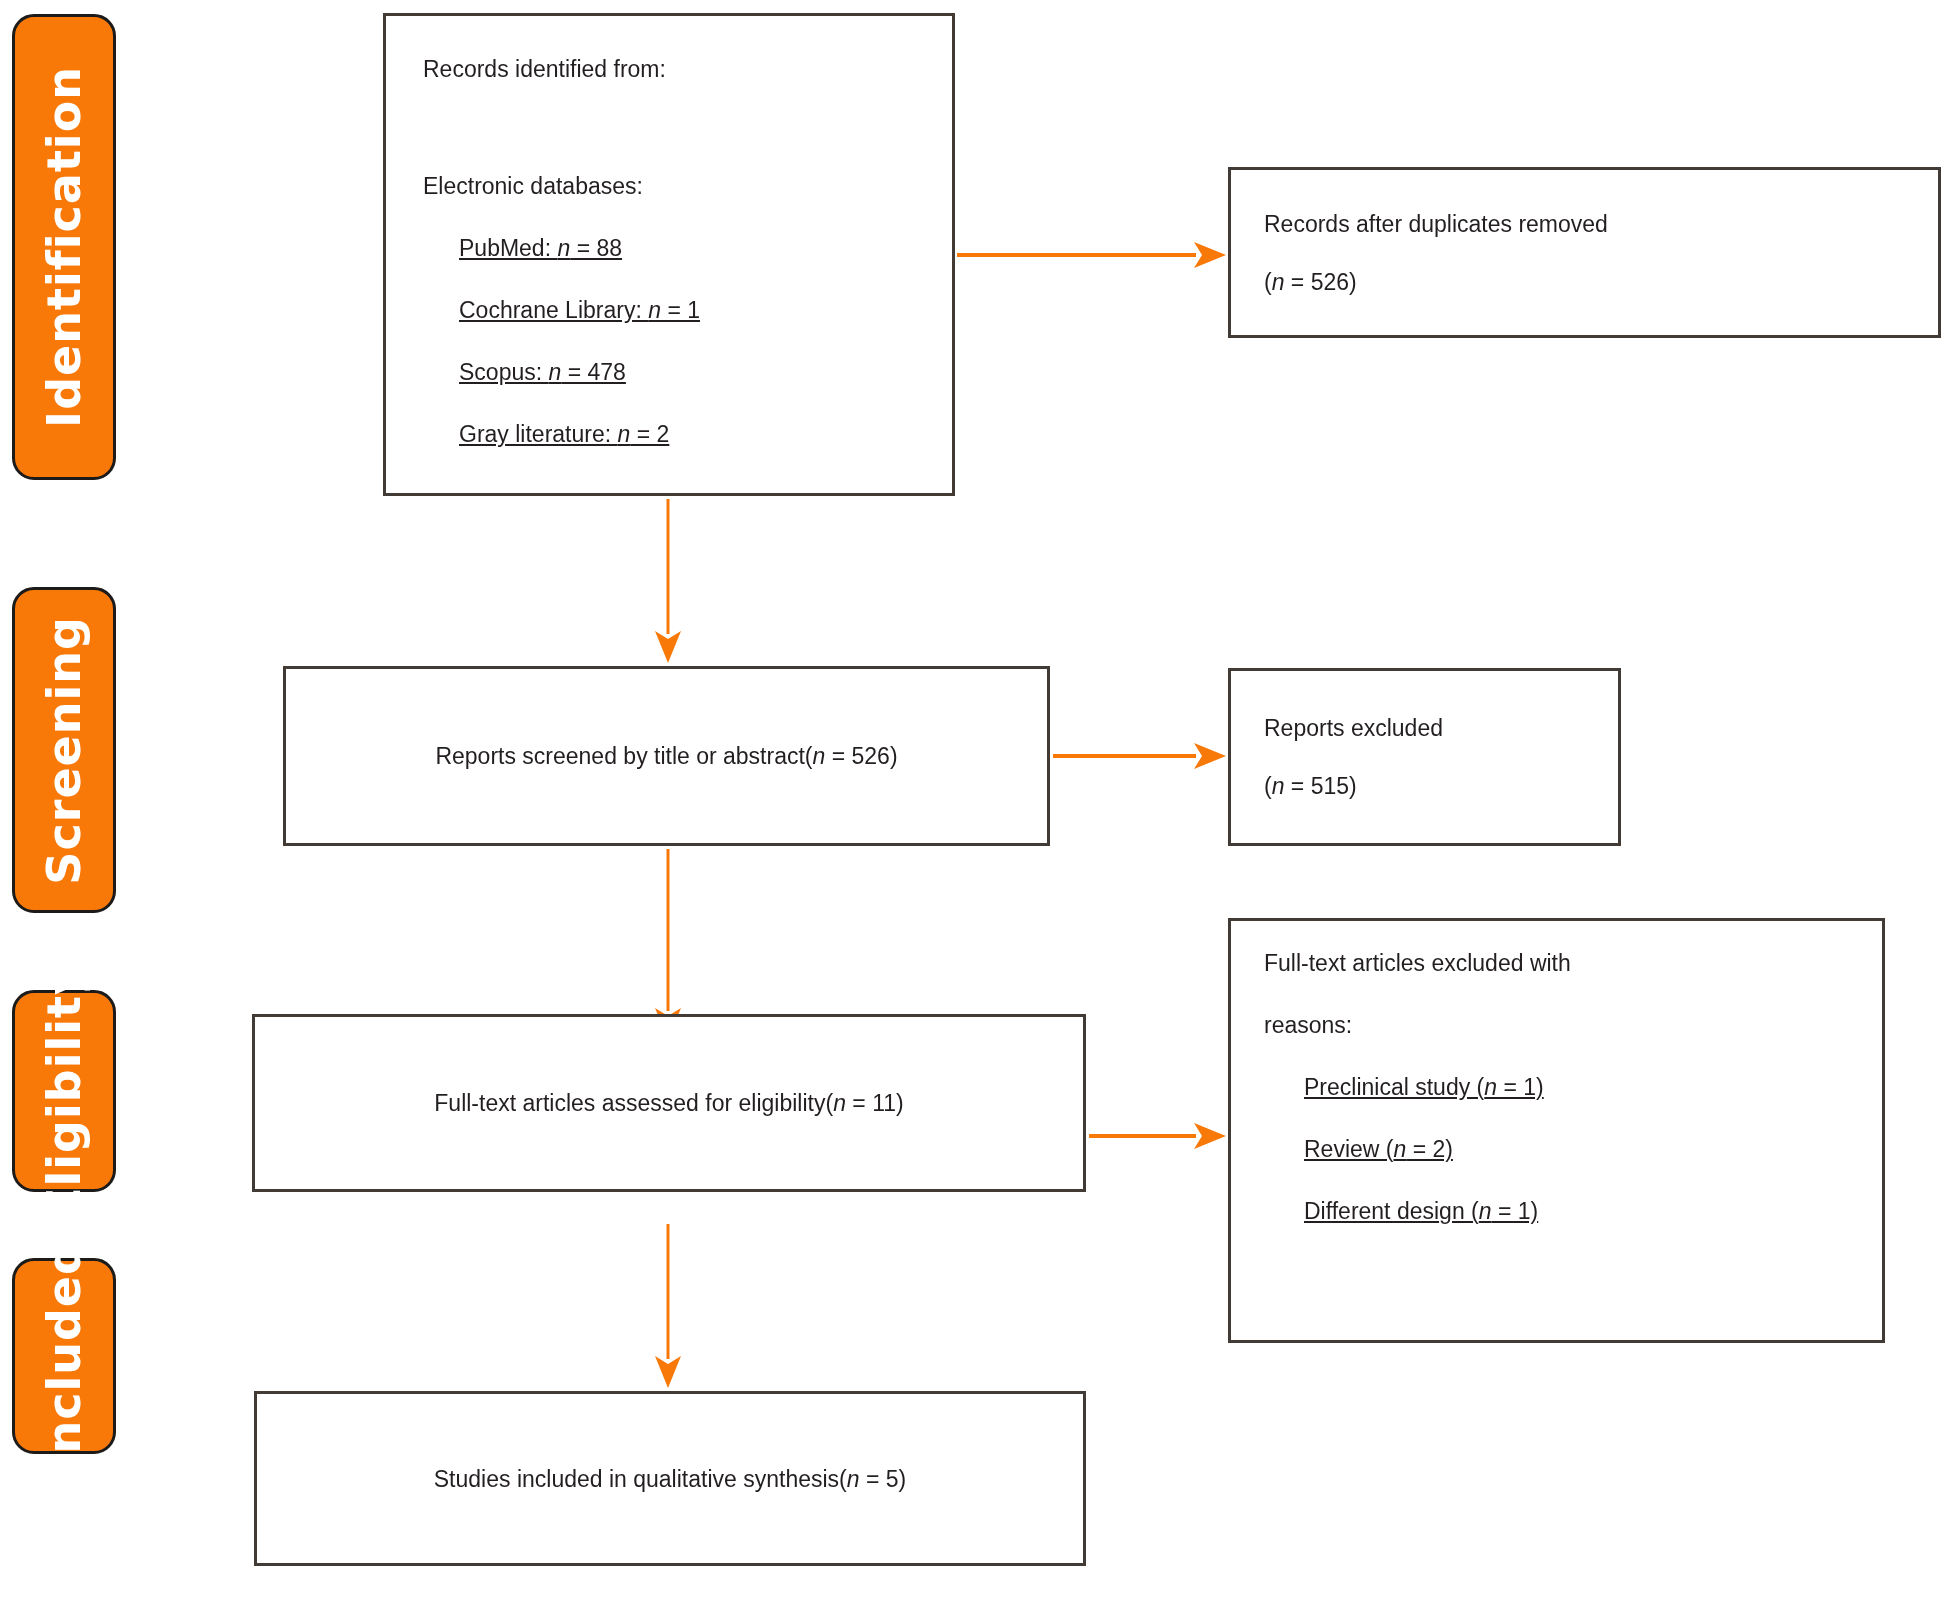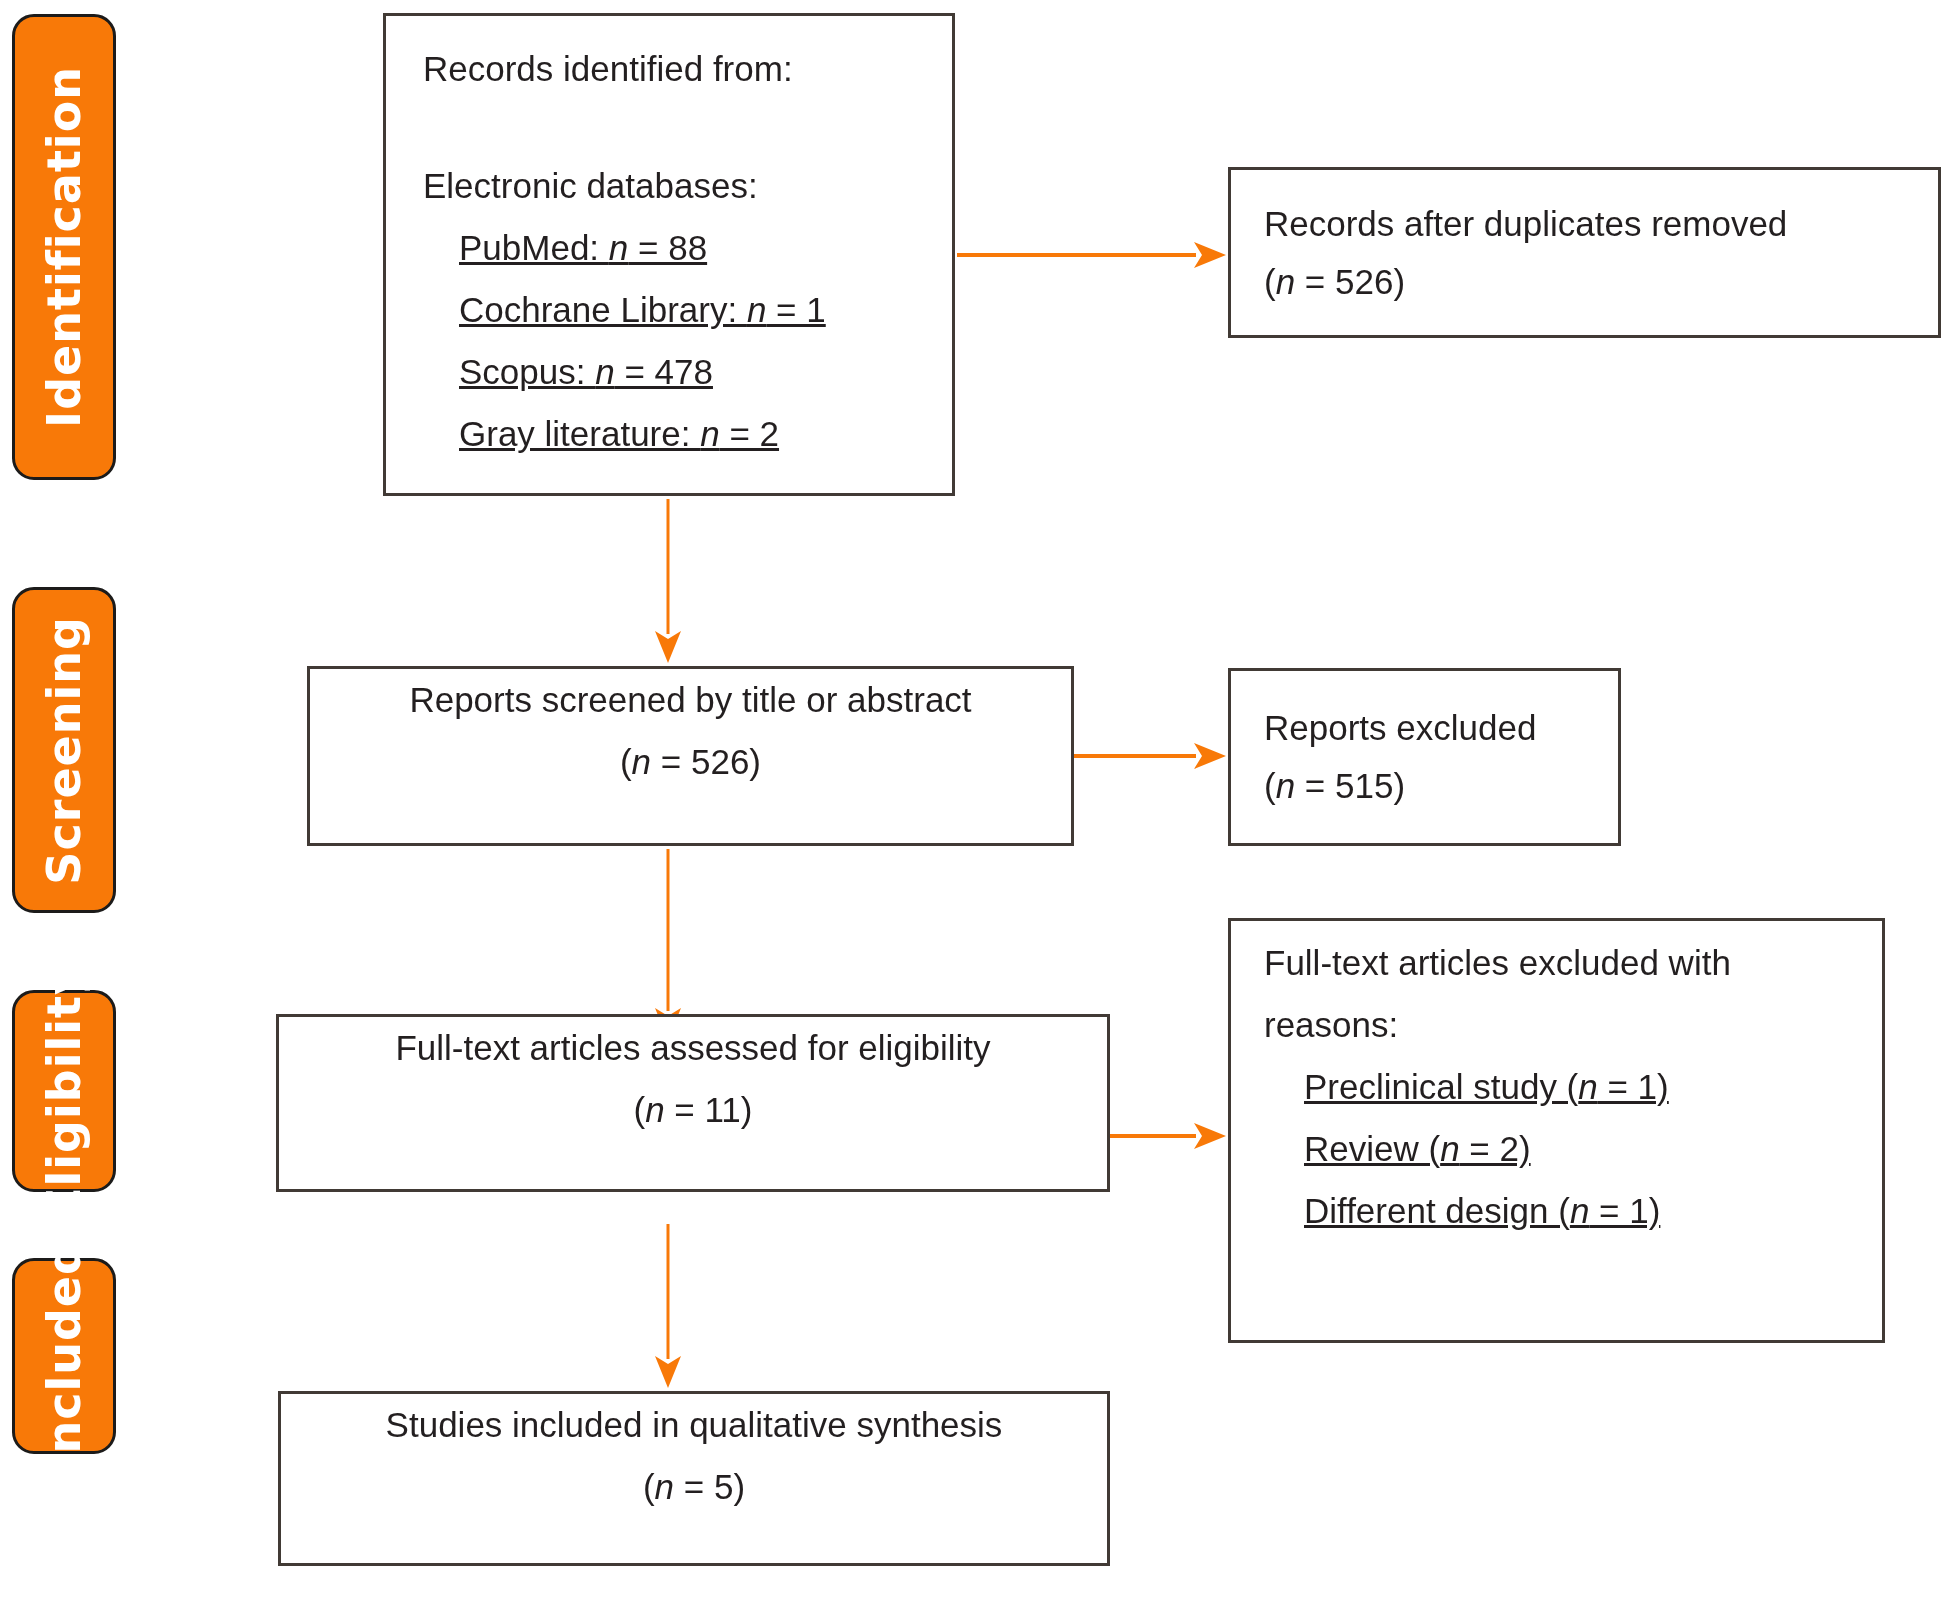--- a/index.html
+++ b/index.html
@@ -21,25 +21,25 @@
     border:3px solid var(--stage-border);border-radius:22px;box-sizing:border-box;
     display:flex;align-items:center;justify-content:center;
   }
   .stage .vtext{
     writing-mode:vertical-rl;transform:rotate(180deg);
     color:var(--label-text);font-family:"DejaVu Sans",sans-serif;
     font-weight:700;font-size:46px;letter-spacing:1px;white-space:nowrap;
   }
   .box{
     position:absolute;background:#fff;border:3px solid var(--box-border);
-    box-sizing:border-box;font-size:35px;line-height:62px;
+    box-sizing:border-box;font-size:23px;line-height:62px;
   }
   .box .line{white-space:nowrap;}
   .box i{font-style:italic;}
-  .centered{display:flex;flex-direction:column;justify-content:flex-start;align-items:center;text-align:center;margin-left:24px;}
+  .centered{display:flex;flex-direction:row;justify-content:center;align-items:center;text-align:center;}
   .leftcol{display:flex;flex-direction:column;justify-content:center;text-align:left;}
   .indent{padding-left:36px;text-decoration:underline;}
   .gap{height:55px;}
   
   .box-identified{left:383px;top:13px;width:572px;height:483px;padding:22px 20px 0 37px;}
   .box-dedup{left:1228px;top:167px;width:713px;height:171px;padding-left:33px;line-height:58px;}
   .box-screened{left:283px;top:666px;width:767px;height:180px;}
   .box-excluded{left:1228px;top:668px;width:393px;height:178px;padding-left:33px;line-height:58px;}
   .box-eligibility{left:252px;top:1014px;width:834px;height:178px;}
   .box-reasons{left:1228px;top:918px;width:657px;height:425px;padding:11px 10px 0 33px;}

